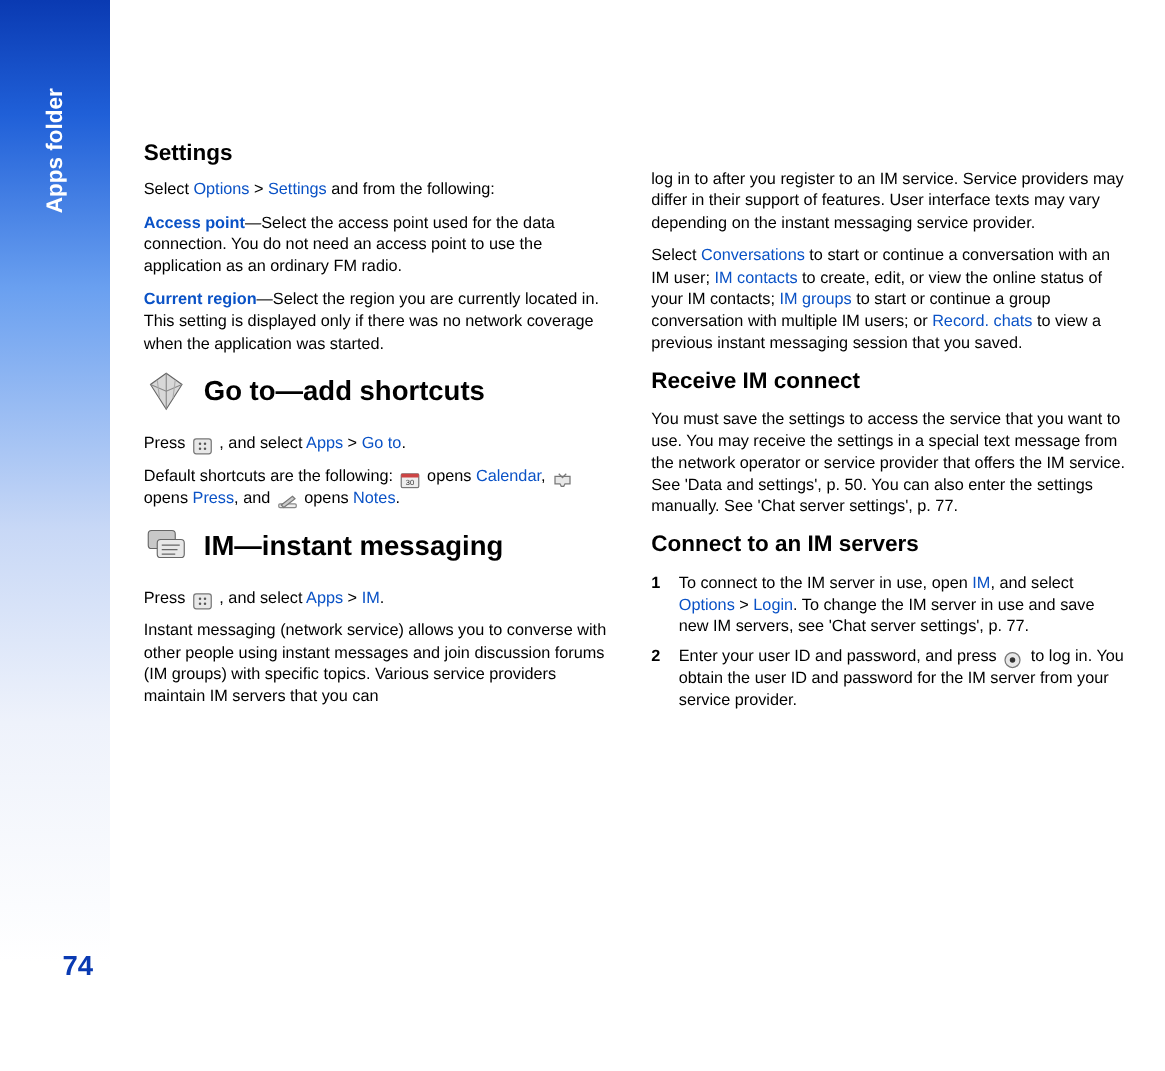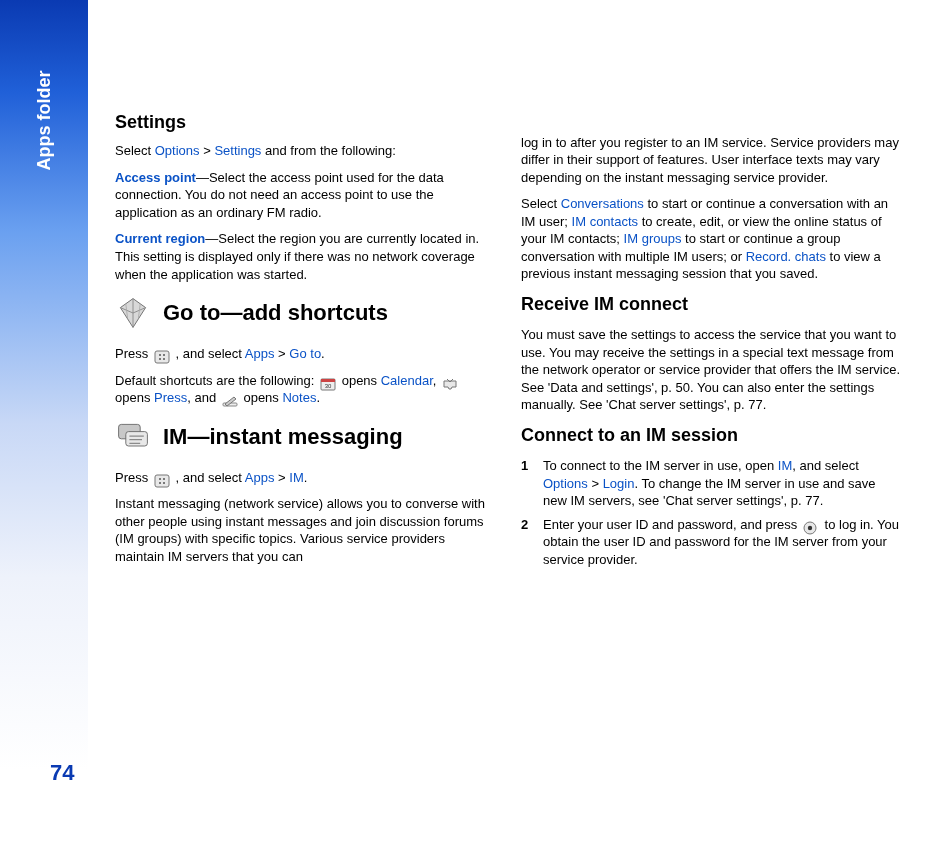--- a/index.html
+++ b/index.html
@@ -159,21 +159,21 @@
   <div class="col">
     <p>log in to after you register to an IM service. Service providers may differ in their support of features. User interface texts may vary depending on the instant messaging service provider.</p>
 
     <p>
       <span>Select </span><span class="link">Conversations</span><span> to start or continue a conversation with an IM user; </span><span class="link">IM contacts</span><span> to create, edit, or view the online status of your IM contacts; </span><span class="link">IM groups</span><span> to start or continue a group conversation with multiple IM users; or </span><span class="link">Record. chats</span><span> to view a previous instant messaging session that you saved.</span>
     </p>
 
     <h2 class="sub">Receive IM connect</h2>
     <p>You must save the settings to access the service that you want to use. You may receive the settings in a special text message from the network operator or service provider that offers the IM service. See 'Data and settings', p. 50. You can also enter the settings manually. See 'Chat server settings', p. 77.</p>
 
-    <h2 class="sub">Connect to an IM session</h2>
+    <h2 class="sub">Connect to an IM servers</h2>
 
     <ol class="numlist">
       <li>
         <span class="num">1</span>
         <span>
           <span>To connect to the IM server in use, open </span><span class="link">IM</span><span>, and select </span><span class="link">Options</span><span class="gt"> &gt; </span><span class="link">Login</span><span>. To change the IM server in use and save new IM servers, see 'Chat server settings', p. 77.</span>
         </span>
       </li>
       <li>
         <span class="num">2</span>

